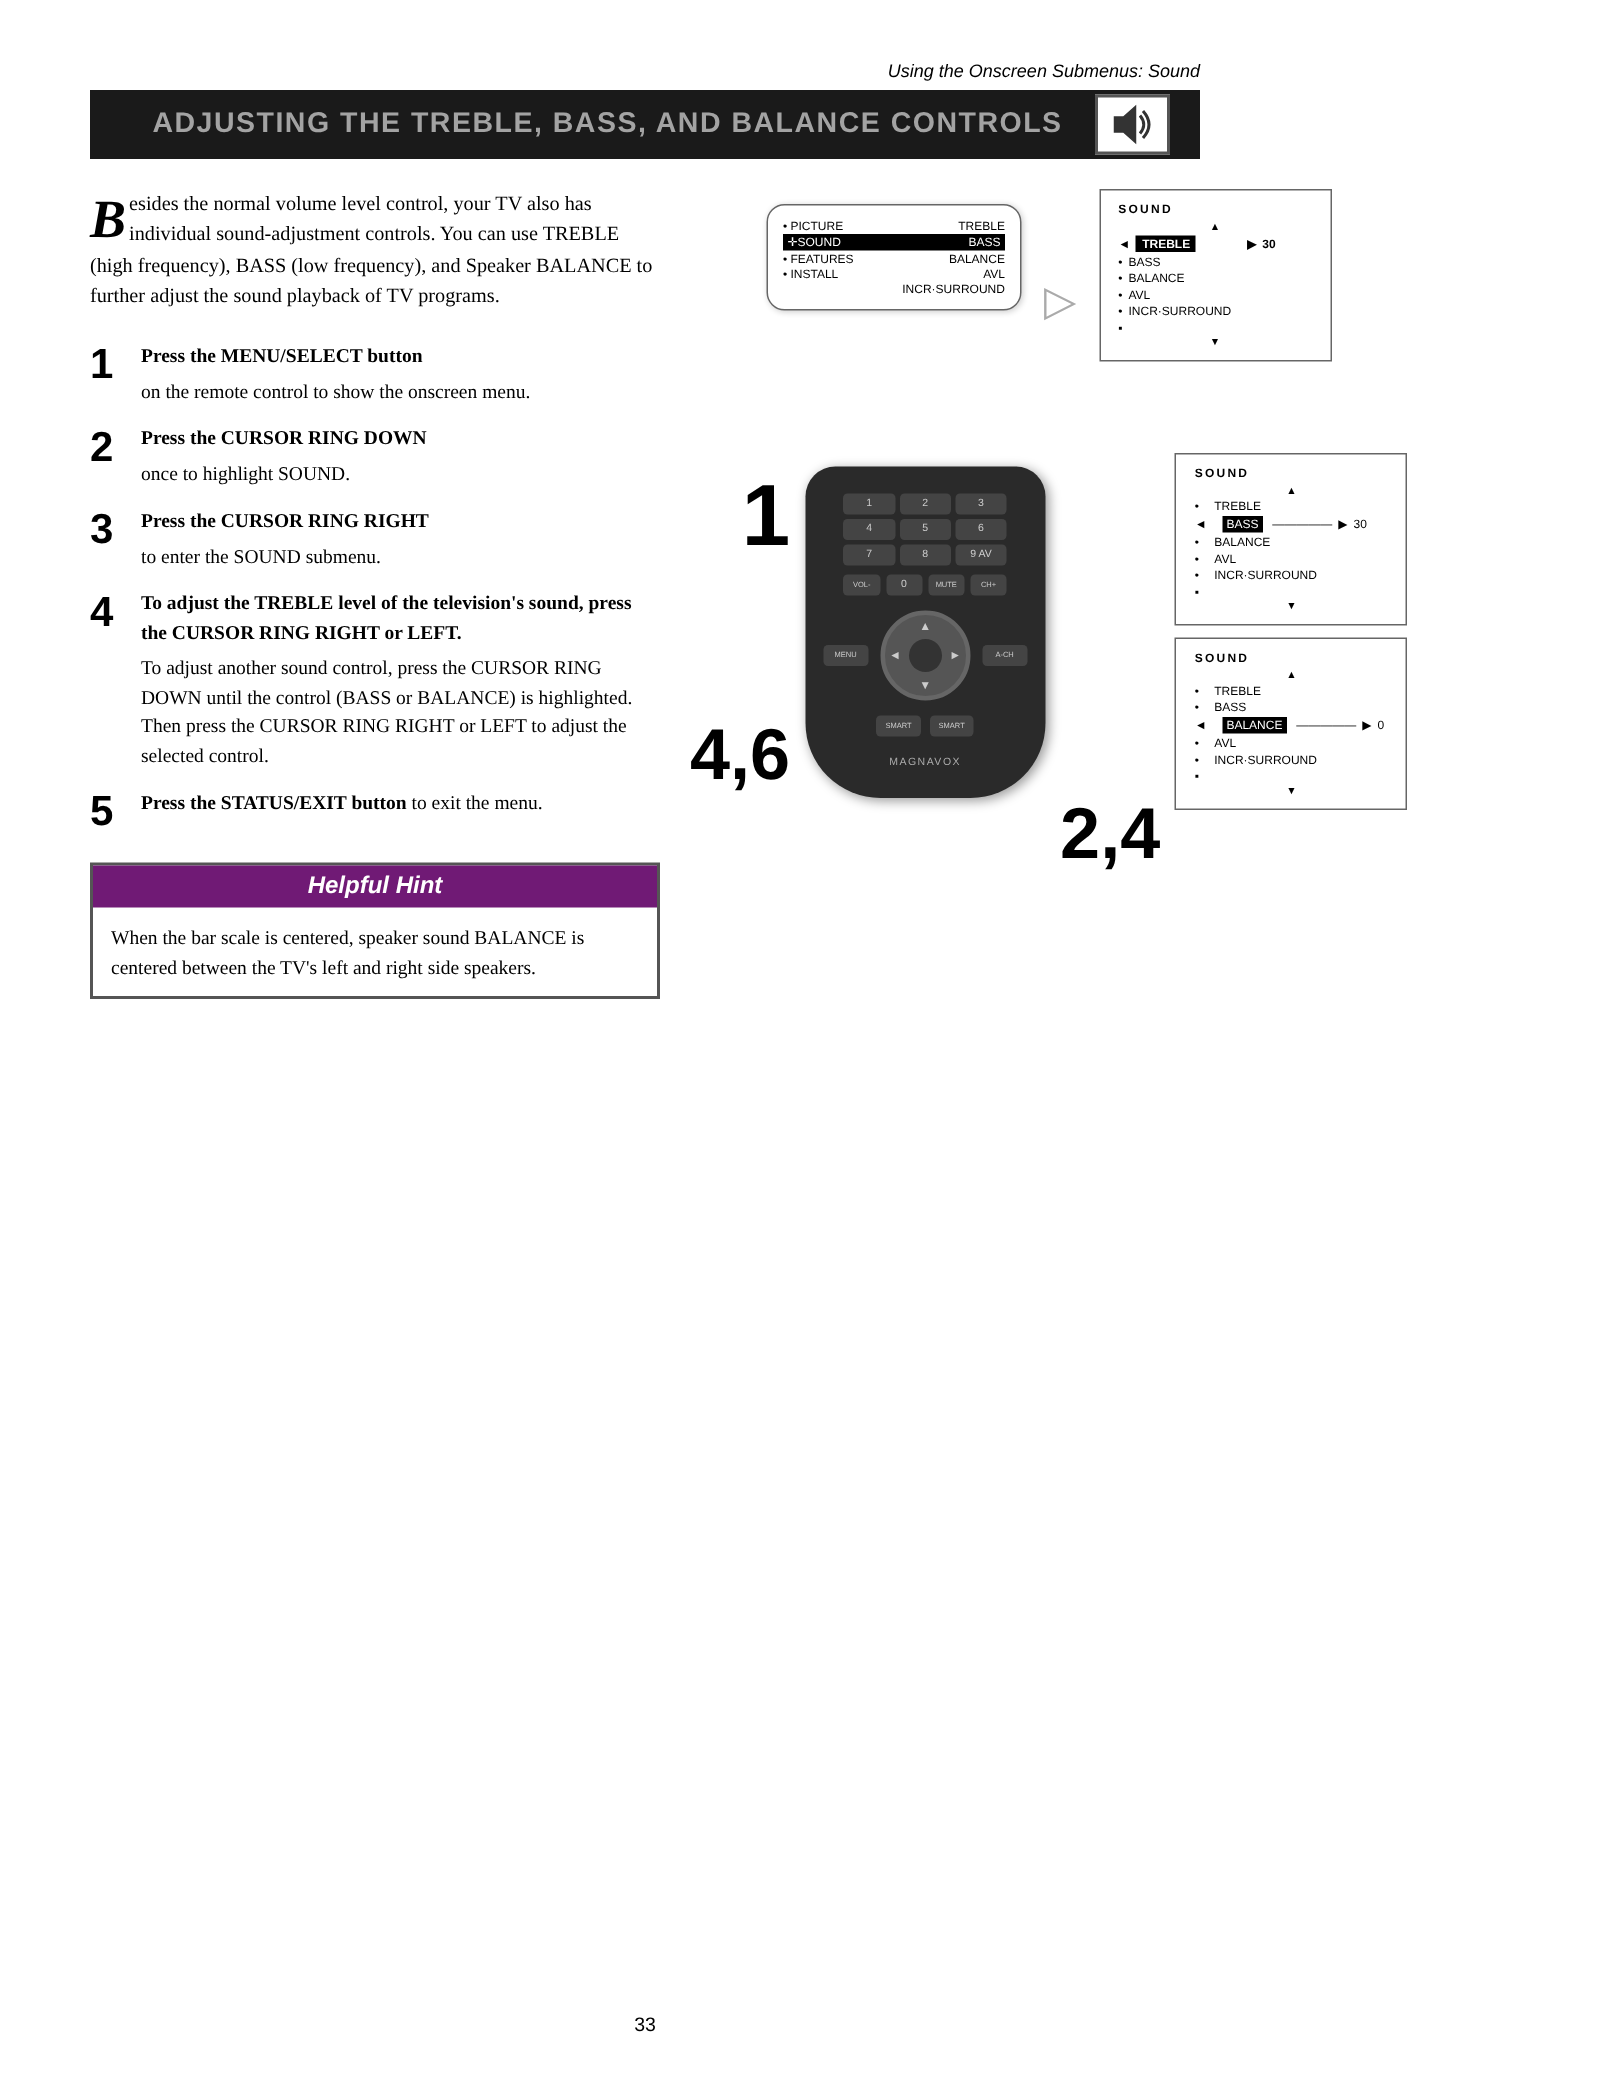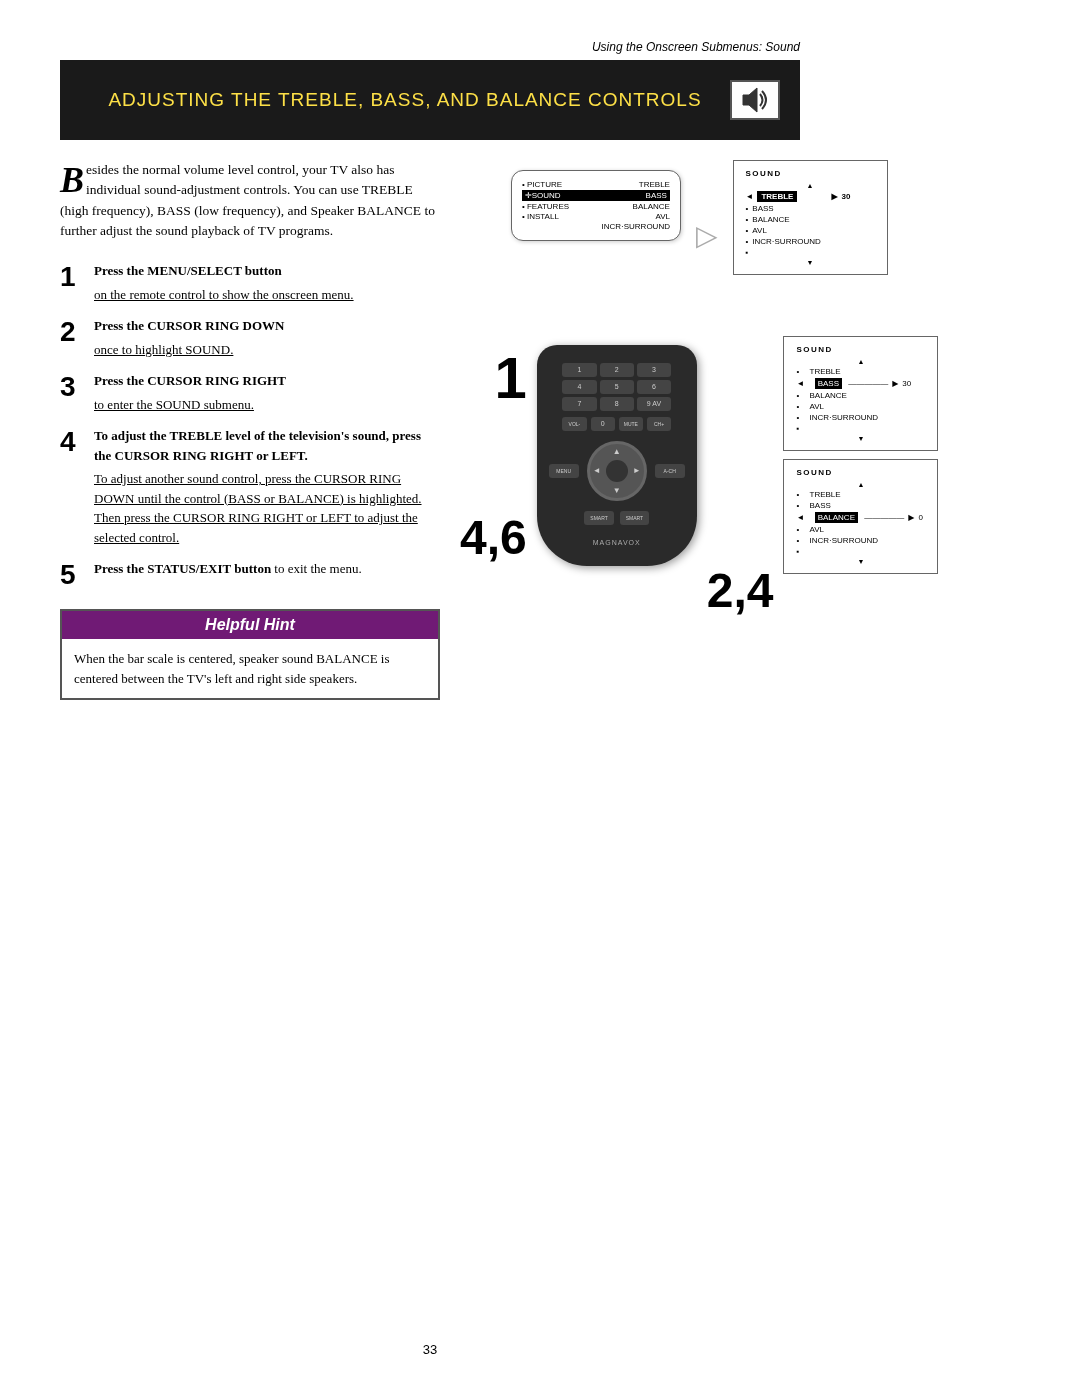--- a/index.html
+++ b/index.html
@@ -24,26 +24,26 @@
       text-align: right;
       font-size: 12px;
       font-style: italic;
       margin-bottom: 6px;
       font-family: Arial, sans-serif;
     }
 
     
     .title-bar {
       background: #1a1a1a;
-      color: #fde047;
+      color: #a3a3a3;
       text-align: center;
-      padding: 20px 20px;
+      padding: 3px 20px;
       font-size: 20px;
       font-family: Arial, sans-serif;
-      font-weight: normal;
+      font-weight: bold;
       letter-spacing: 1px;
       display: flex;
       align-items: center;
       justify-content: space-between;
       margin-bottom: 20px;
     }
     .title-bar .title-text {
       flex: 1;
       text-align: center;
       text-transform: uppercase;
@@ -117,21 +117,20 @@
     }
     .step-content {
       font-size: 13px;
       line-height: 1.5;
     }
     .step-content strong {
       font-weight: bold;
     }
     .step-content p {
       margin-top: 4px;
-      text-decoration: underline;
     }
 
     
     .hint-box {
       border: 2px solid #555;
       margin-top: 20px;
     }
     .hint-title {
       background: #701a75;
       color: #fff;

